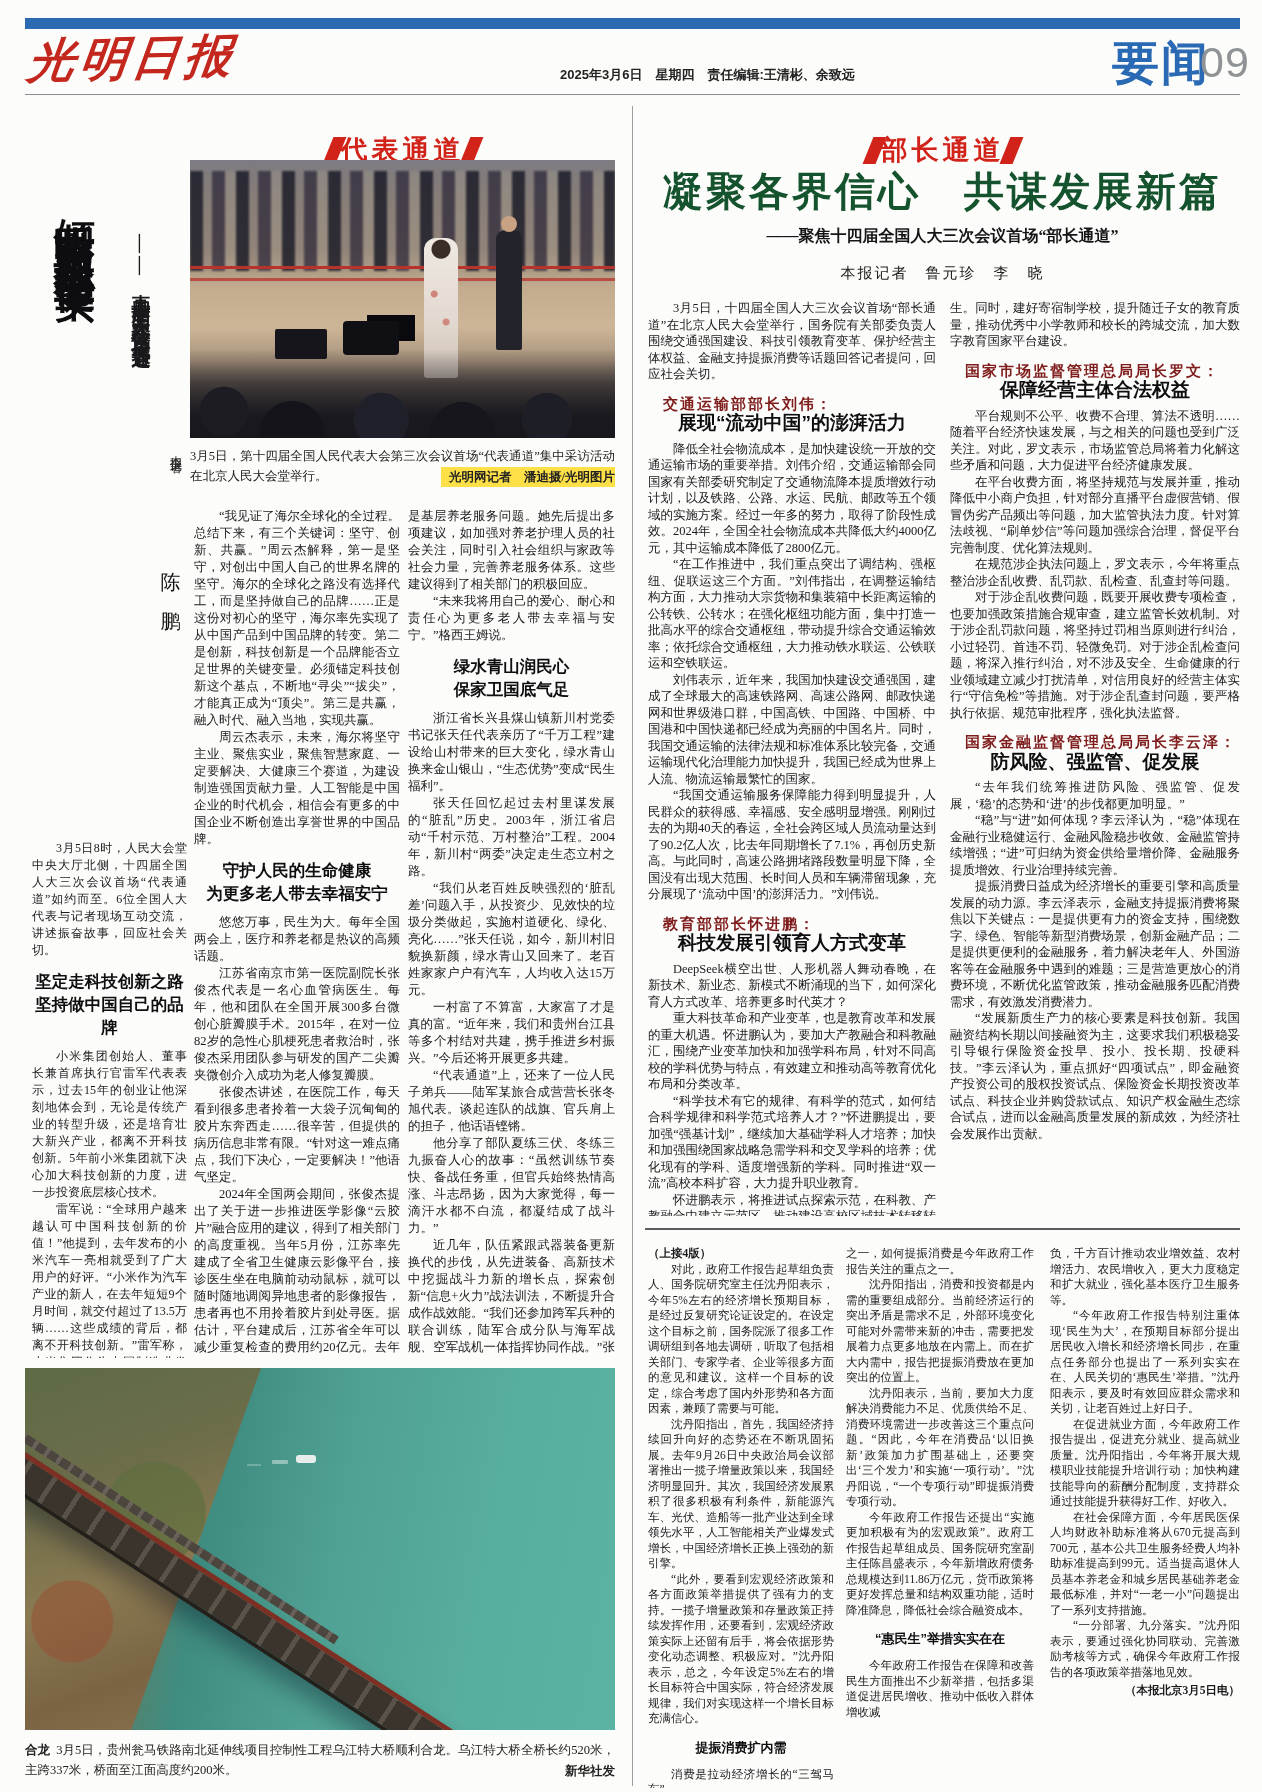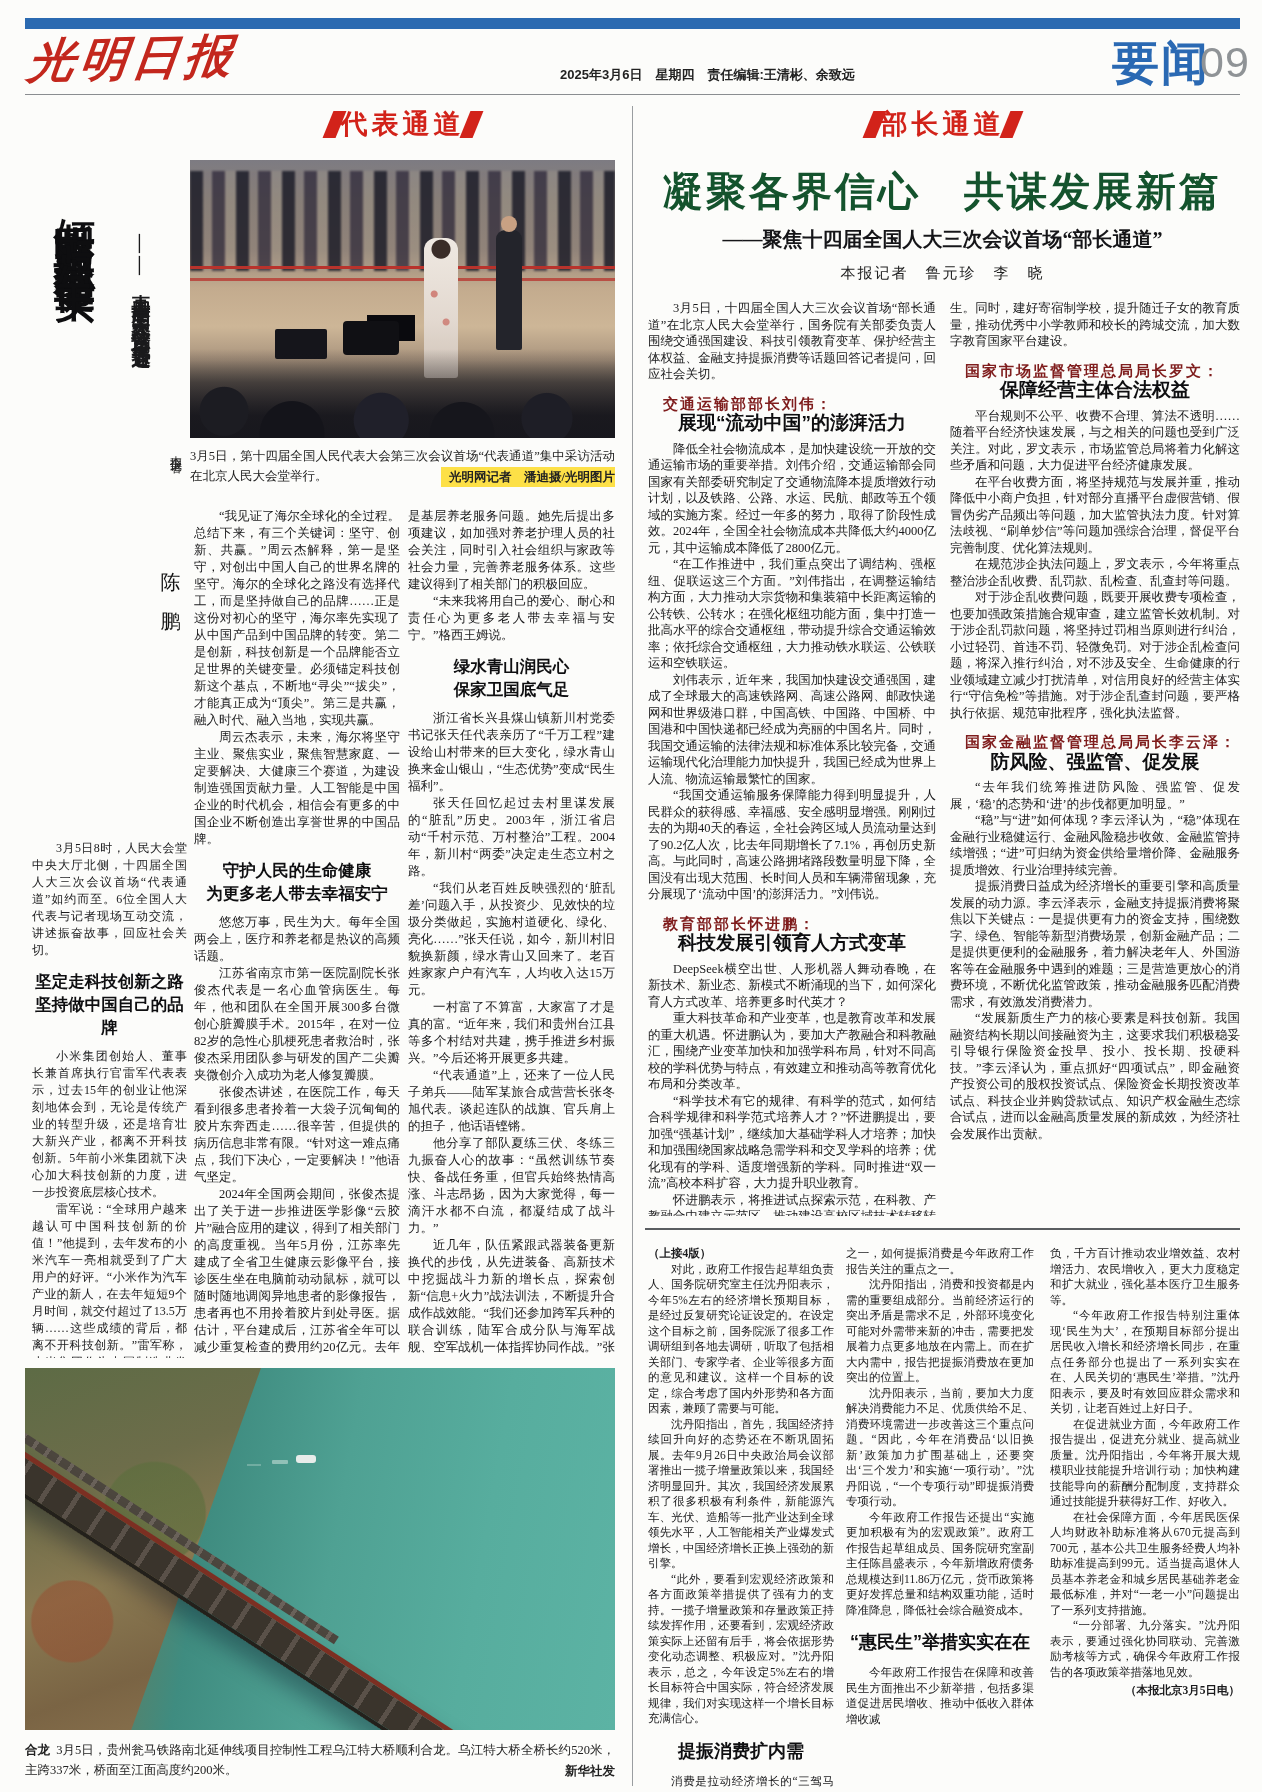--- a/index.html
+++ b/index.html
@@ -12,21 +12,21 @@
             font-family:"Liberation Serif","DejaVu Serif",serif;}
   .dateline{position:absolute;left:560px;top:66px;width:545px;font-size:13px;font-weight:bold;
             font-family:"Liberation Sans","DejaVu Sans",sans-serif;color:#222;}
   .section-label{position:absolute;left:1112px;top:32px;font-size:47px;font-weight:900;color:#2a69b3;
             letter-spacing:2px;font-family:"Liberation Sans","DejaVu Sans",sans-serif;}
   .page-num{position:absolute;left:1200px;top:38px;font-size:43px;color:#8f9396;
             font-family:"Liberation Sans","DejaVu Sans",sans-serif;letter-spacing:1px;}
   .header-rule{position:absolute;left:25px;top:94px;width:1215px;height:1px;background:#8a8d90;}
   .v-divider{position:absolute;left:632px;top:106px;width:1px;height:1680px;background:#9a9da0;}
   
-  .badge{position:absolute;display:flex;align-items:center;justify-content:center;}
+  .badge{position:absolute;display:flex;align-items:center;justify-content:center;margin-top:26px;}
   .badge-bar{display:inline-block;width:13px;height:27px;background:#d2231a;transform:skewX(-22deg);}
   .badge-text{color:#d2231a;font-weight:900;font-size:27px;letter-spacing:4px;
               font-family:"Liberation Sans","DejaVu Sans",sans-serif;}
   .badge-left{left:190px;top:106px;width:425px;}
   .badge-right{left:645px;top:106px;width:595px;}
   
   .v-headline{position:absolute;left:48px;top:186px;height:660px;writing-mode:vertical-rl;
               font-family:"Liberation Sans","DejaVu Sans",sans-serif;font-weight:900;font-size:41px;
               letter-spacing:5px;color:#0e0e10;}
   .v-subtitle{position:absolute;left:128px;top:234px;height:565px;writing-mode:vertical-rl;
@@ -72,40 +72,40 @@
   .p2-track{position:absolute;left:-6%;top:12%;width:70%;height:9px;transform:rotate(33deg);transform-origin:left center;
           background:repeating-linear-gradient(90deg,#4c463e 0 10px,#6a625a 10px 14px);}
   .p2-boat{position:absolute;left:46%;top:24%;width:20px;height:8px;border-radius:3px;background:#e8ecea;
           box-shadow:-26px 3px 0 -2px rgba(220,235,230,.5), -52px 6px 0 -3px rgba(220,235,230,.3);}
   .caption2{position:absolute;left:25px;top:1740px;width:590px;height:42px;font-size:12.5px;line-height:20px;text-align:justify;color:#222;}
   .cap-lead{font-weight:bold;margin-right:6px;font-family:Liberation Serif, serif;}
   .cap-credit2{position:absolute;right:0;bottom:1px;font-weight:bold;background:#fcfcfa;padding-left:8px;}
   
   .r-headline{position:absolute;left:645px;top:164px;width:595px;text-align:center;font-size:40px;font-weight:900;
               letter-spacing:3px;font-family:"Liberation Sans","DejaVu Sans",sans-serif;color:#14532d;}
-  .r-subtitle{position:absolute;left:645px;top:226px;width:595px;text-align:center;font-size:20px;font-weight:bold;color:#151518;}
+  .r-subtitle{position:absolute;left:645px;top:226px;width:595px;text-align:center;font-size:16px;font-weight:bold;color:#151518;}
   .r-byline{position:absolute;left:645px;top:264px;width:595px;text-align:center;font-size:15px;letter-spacing:2px;color:#222;}
   
   .col{position:absolute;overflow:hidden;text-align:justify;color:#1a1a1c;}
   .col-intro{left:32px;top:840px;width:155px;height:518px;font-size:12px;line-height:17px;}
   .col-a{left:194px;top:508px;width:206px;height:848px;font-size:12.5px;line-height:17px;}
   .col-b{left:408px;top:508px;width:207px;height:848px;font-size:12.5px;line-height:17px;}
   .col-r1{left:648px;top:300px;width:288px;height:916px;font-size:12.5px;line-height:16.5px;}
   .col-r2{left:950px;top:300px;width:290px;height:916px;font-size:12.5px;line-height:16.5px;}
   .h-rule2{position:absolute;left:645px;top:1228px;width:595px;height:2px;background:#5a5d60;}
   .bcol1{left:648px;top:1246px;width:186px;height:542px;font-size:11.5px;line-height:15.5px;}
   .bcol2{left:846px;top:1246px;width:188px;height:542px;font-size:11.5px;line-height:15.5px;}
   .bcol3{left:1050px;top:1246px;width:190px;height:542px;font-size:11.5px;line-height:15.5px;}
   
   .blk{margin:0;}
   .blk.p{text-indent:2em;}
   .blk.pc{text-indent:0;}
   .blk.h{font-family:"Liberation Sans","DejaVu Sans",sans-serif;font-weight:900;text-align:center;
          font-size:16.5px;line-height:1.4;white-space:pre-line;margin:11px 0 9px;text-indent:0;color:#0e0e10;}
-  .bcol1 .blk.h,.bcol2 .blk.h{font-size:18px;margin:12px 0 10px;}
+  .bcol1 .blk.h,.bcol2 .blk.h{font-size:13px;margin:12px 0 10px;}
   .blk.kicker{font-size:15px;font-weight:bold;margin:13px 0 3px;text-indent:1em;letter-spacing:2px;color:#7f1d1d;}
   .blk.title{font-family:"Liberation Sans","DejaVu Sans",sans-serif;font-weight:900;font-size:19px;
              text-align:center;margin:0 0 9px;text-indent:0;color:#0e0e10;}
   .blk.sign{text-align:right;font-weight:bold;text-indent:0;margin-top:3px;}
   .blk.cont{font-weight:bold;text-indent:0;}
 </style>
 </head>
 <body>
 
 <div class="page">

